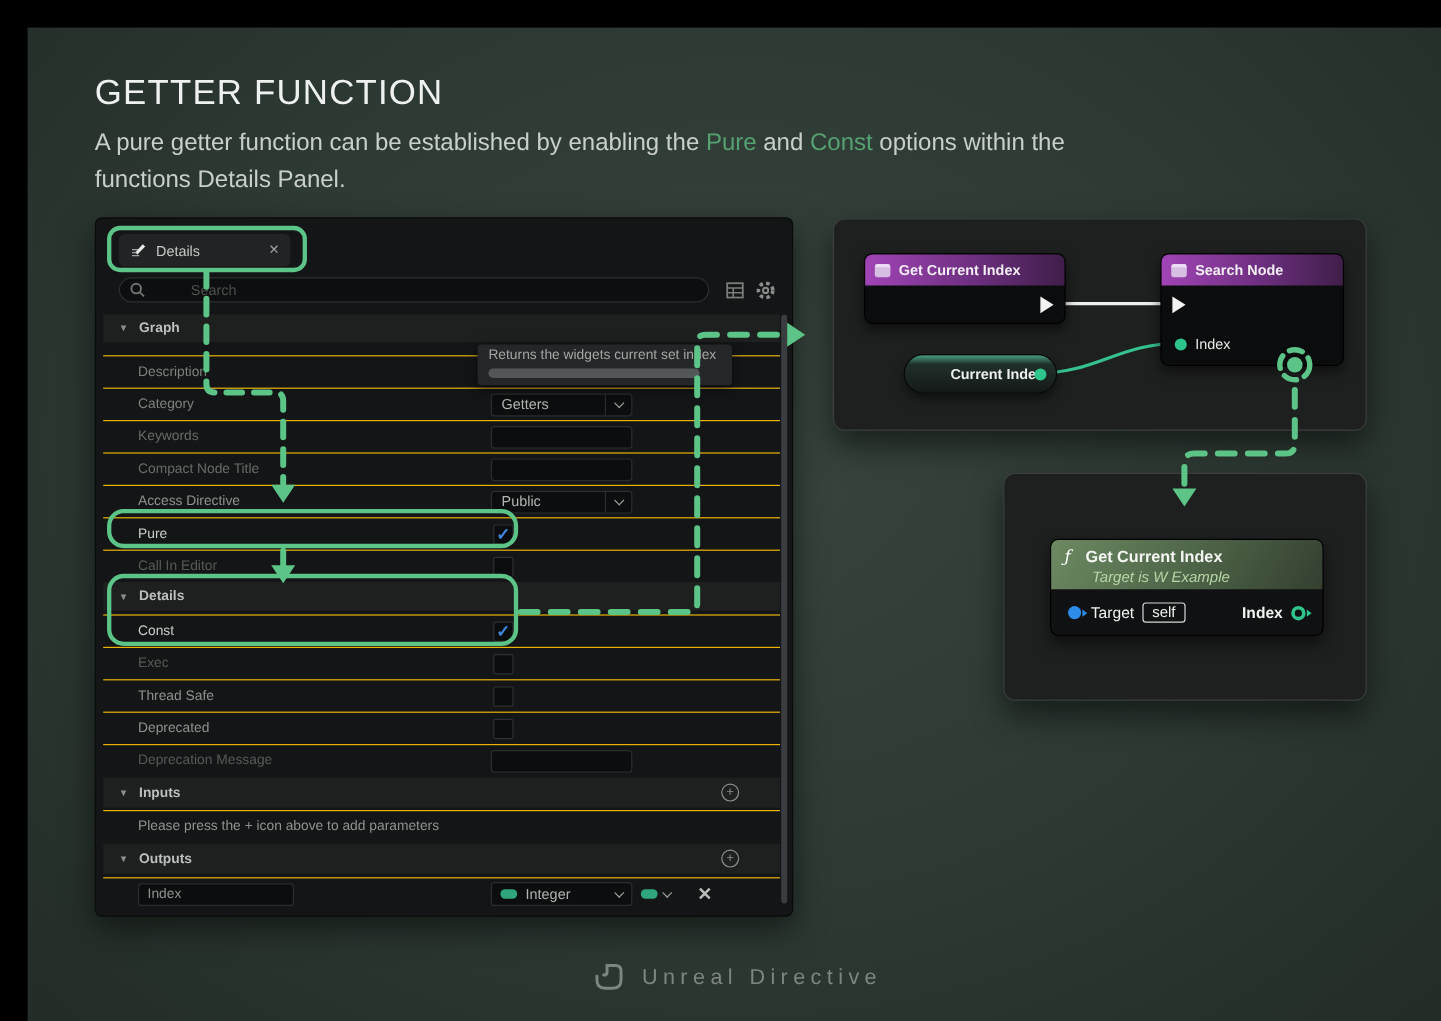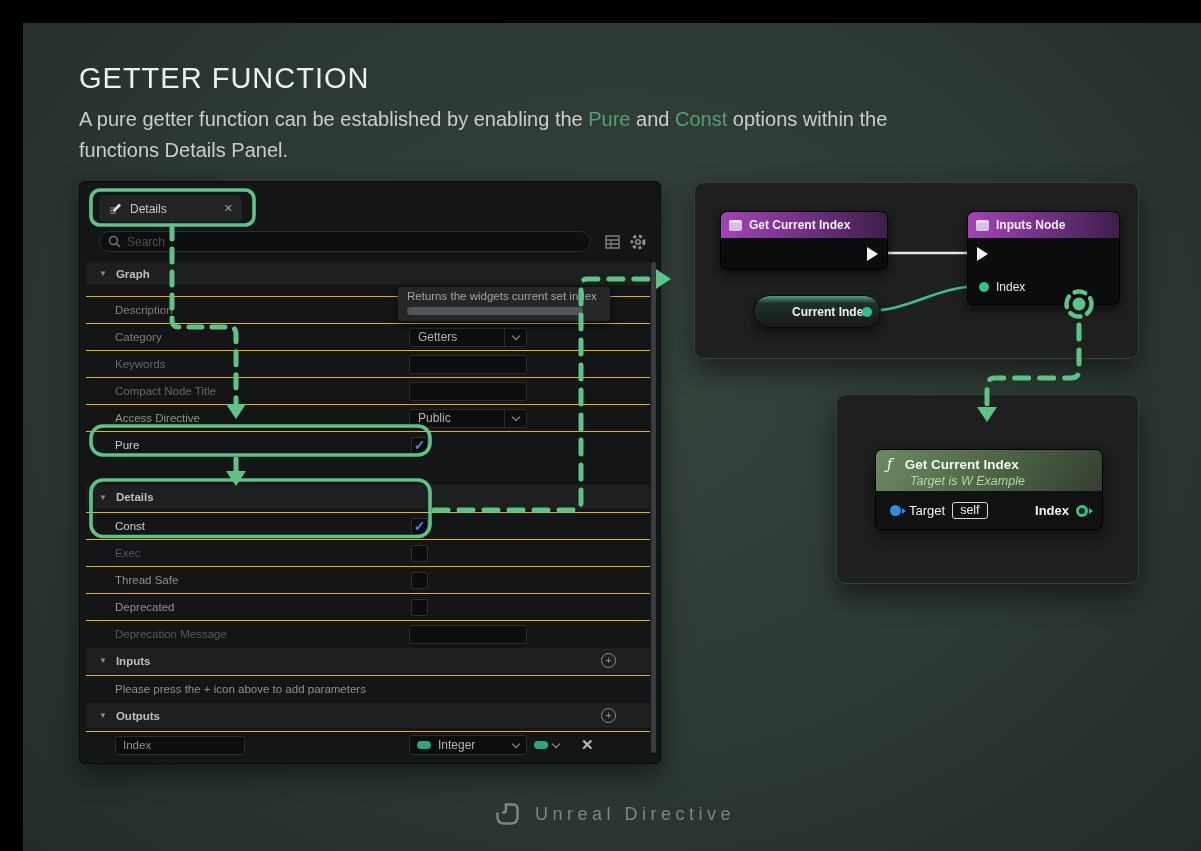--- a/index.html
+++ b/index.html
@@ -18,21 +18,21 @@
 
   
   .details-panel { position:absolute; left:56px; top:158px; width:582px; height:583px;
     background:#141516; border:1px solid #0a0b0b; border-radius:6px;
     box-shadow:0 10px 26px rgba(0,0,0,.5); z-index:5; }
   .dtab { position:absolute; left:19px; top:13px; width:143px; height:27px; background:#212324;
     border-radius:5px; display:flex; align-items:center; padding:0 9px; }
   .dtab-label { font-size:12px; color:#c6c8c6; margin-left:7px; }
   .dtab-close { margin-left:auto; color:#9fa2a0; font-size:11px; cursor:default; }
   .searchbar { position:absolute; left:19px; top:49px; width:492px; height:21px; background:#0d0e0f;
-    border:1px solid #2c2e2f; border-radius:11px; display:flex; align-items:center; padding:0 8px; }
+    border:1px solid #2c2e2f; border-radius:11px; display:flex; align-items:center; padding:0 8px;gap:32px; }
   .searchbar input { flex:1; background:transparent; border:none; outline:none; color:#c0c2c0;
     font-size:12px; margin-left:6px; font-family:"Liberation Sans",sans-serif; }
   .searchbar input::placeholder { color:#4d514f; }
   .toolico { position:absolute; top:50px; width:20px; height:20px; display:flex;
     align-items:center; justify-content:center; }
 
   .sec { position:absolute; left:6px; right:10px; height:23px; background:#1e201f;
     display:flex; align-items:center; padding-left:13px; }
   .sec .tri { font-size:8px; color:#8a8d8a; }
   .sec .sec-label { font-size:11.5px; font-weight:bold; color:#bdbfbd; margin-left:9px; }
@@ -205,20 +205,24 @@
       </div>
     </div>
 
     <div class="row" style="top:249px">
       <span class="rlbl c-bright">Pure</span>
       <div class="cb">
         <span class="chk">✓</span>
       </div>
     </div>
 
+    <div class="row" style="top:276px">
+      <span class="rlbl c-dim2">Call In Editor</span>
+      <div class="cb"></div>
+    </div>
 
     <div class="sec" style="top:303px; height:24px">
       <span class="tri">▼</span>
       <span class="sec-label">Details</span>
     </div>
 
     <div class="row" style="top:330px">
       <span class="rlbl c-bright">Const</span>
       <div class="cb">
         <span class="chk">✓</span>
@@ -295,21 +299,21 @@
       <div class="bnode-head">
         <span class="nicon"></span>
         <span class="bnode-title">Get Current Index</span>
       </div>
       <span class="exec-pin" style="right:9px; top:35px"></span>
     </div>
 
     <div class="bnode" style="left:272px; top:28px; width:153px; height:94px">
       <div class="bnode-head">
         <span class="nicon"></span>
-        <span class="bnode-title">Inputs Node</span>
+        <span class="bnode-title">Search Node</span>
       </div>
       <span class="exec-pin" style="left:9px; top:35px"></span>
       <span class="pin-dot" style="left:11px; top:70px"></span>
       <span class="pin-label" style="left:28px; top:68px">Index</span>
     </div>
 
     <div class="vpill">
       <span class="vpill-label">Current Index</span>
       <span class="pin-dot" style="right:8px; top:11px"></span>
     </div>

